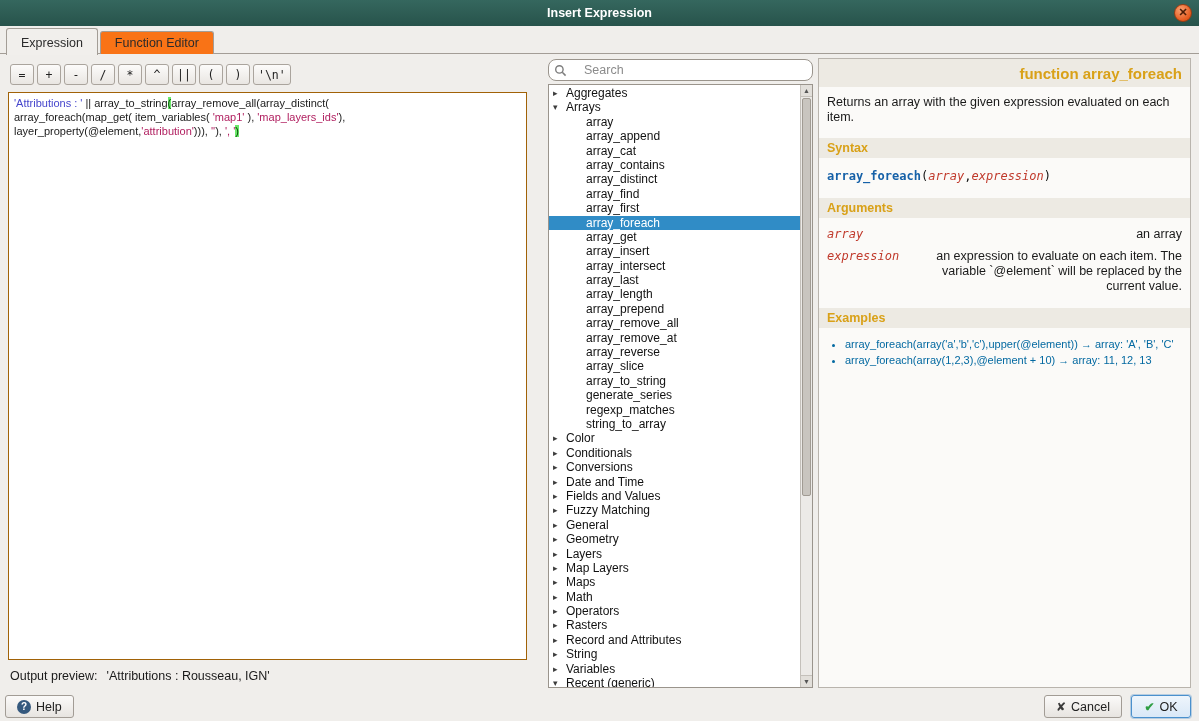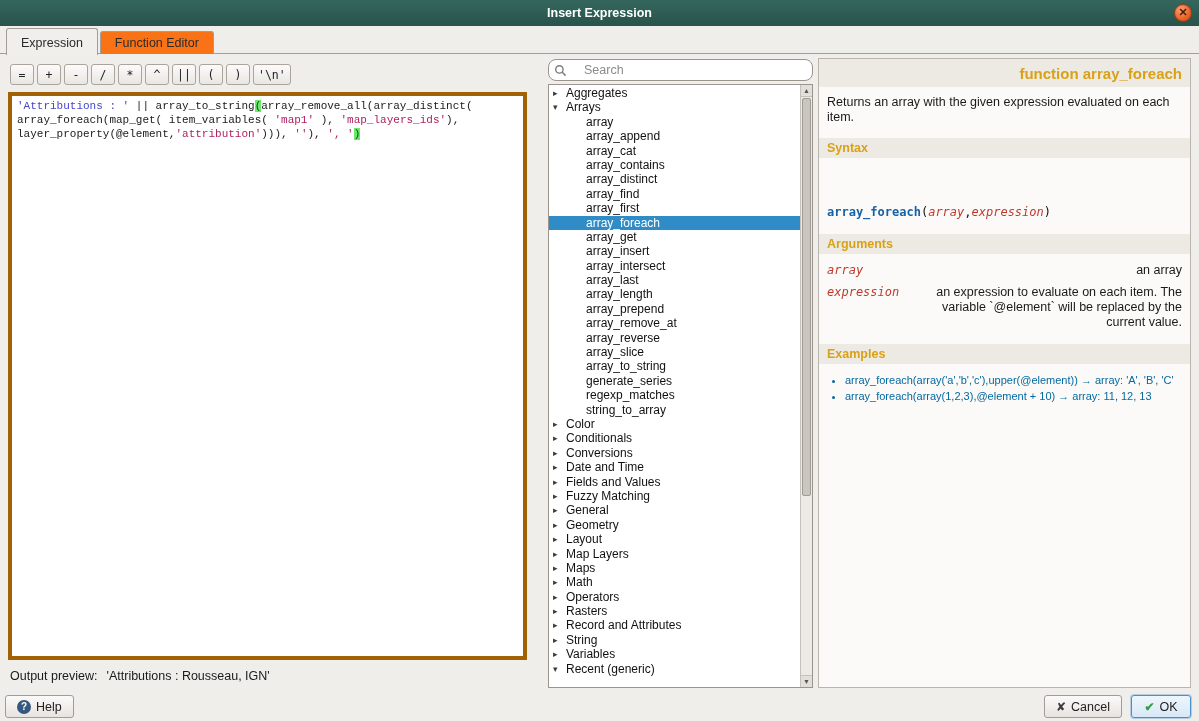--- a/index.html
+++ b/index.html
@@ -24,21 +24,21 @@
   .pane-line { position:absolute; left:0; top:53px; width:100%; height:1px; background:#a39d96; }
 
   
   .op-toolbar { position:absolute; left:10px; top:64px; display:flex; gap:3px; }
   .op-btn { min-width:24px; height:21px; font-family:"DejaVu Sans Mono", monospace; font-size:11.5px;
     background:linear-gradient(#fcfbfa,#e9e6e2); border:1px solid #aaa49d; border-radius:3px; color:#222;
     padding:0 4px; cursor:pointer; }
 
   
   .code-editor { position:absolute; left:8px; top:92px; width:519px; height:568px; background:#ffffff;
-    border:4px solid #a16207; padding:3px 5px; font-family:Liberation Mono, monospace; font-size:11px;
+    border:1px solid #a16207; padding:3px 5px; font-family:Liberation Sans, sans-serif; font-size:11px;
     line-height:14px; cursor:text; }
   .code-line { white-space:pre-wrap; }
   .seg-plain { color:#1a1a1a; }
   .seg-str-blue { color:var(--string-blue,#4545cc); }
   .seg-str-red { color:var(--string-magenta,#b12060);text-align:center; }
   .seg-paren-match { background:var(--paren-green,#6ce86c); color:#054d05; }
 
   .output-preview { position:absolute; left:10px; top:669px; font-size:12.5px; color:#1a1a1a; }
   .output-preview .val { margin-left:9px; }
 
@@ -69,21 +69,21 @@
     border:1px solid #a19b93; border-radius:2px; cursor:grab; }
 
   
   .help-panel { position:absolute; left:818px; top:58px; width:373px; height:630px; background:#fbfaf8;
     border:1px solid #b9b4ad; overflow:hidden; font-size:12.5px; }
   .help-title { text-align:right; font-weight:bold; font-size:15px; color:var(--header-orange,#d9a118);
     padding:6px 8px 5px; background:#edeae3; }
   .help-desc { padding:8px 8px 12px; color:#1a1a1a; line-height:1.22; }
   .help-header { text-align:left; font-weight:bold; color:var(--header-orange,#d9a118); background:#edeae3;
     padding:3px 8px; font-size:12.5px; }
-  .help-syntax { padding:11px 8px 15px; font-family:"DejaVu Sans Mono", monospace; font-size:12px; color:#111;margin-top:36px; }
+  .help-syntax { padding:11px 8px 15px; font-family:"DejaVu Sans Mono", monospace; font-size:12px; color:#111; }
   .help-syntax .fn { color:var(--fn-blue,#1661a8); font-weight:bold; }
   .help-syntax .arg { color:var(--arg-red,#c0392b); font-style:italic; }
   .help-args { padding:9px 8px 14px; display:grid; grid-template-columns:92px 1fr; row-gap:7px; }
   .arg-name { font-family:"DejaVu Sans Mono", monospace; font-size:12px; color:var(--arg-red,#c0392b); font-style:italic; }
   .arg-desc { color:#1a1a1a; line-height:1.2;text-align:right; }
   .help-examples { padding:10px 10px 10px 26px; }
   .help-examples li { font-family:Liberation Sans, sans-serif; font-size:11px; color:#0369a1; line-height:1.25;
     overflow-wrap:anywhere; margin-bottom:3px; }
 
   
@@ -195,20 +195,23 @@
         <div class="tree-row leaf">
           <span class="tree-label">array_last</span>
         </div>
         <div class="tree-row leaf">
           <span class="tree-label">array_length</span>
         </div>
         <div class="tree-row leaf">
           <span class="tree-label">array_prepend</span>
         </div>
         <div class="tree-row leaf">
+          <span class="tree-label">array_remove_all</span>
+        </div>
+        <div class="tree-row leaf">
           <span class="tree-label">array_remove_at</span>
         </div>
         <div class="tree-row leaf">
           <span class="tree-label">array_reverse</span>
         </div>
         <div class="tree-row leaf">
           <span class="tree-label">array_slice</span>
         </div>
         <div class="tree-row leaf">
           <span class="tree-label">array_to_string</span>
@@ -249,21 +252,21 @@
         <div class="tree-row">
           <span class="arrow">▸</span>
           <span class="tree-label">General</span>
         </div>
         <div class="tree-row">
           <span class="arrow">▸</span>
           <span class="tree-label">Geometry</span>
         </div>
         <div class="tree-row">
           <span class="arrow">▸</span>
-          <span class="tree-label">Layout</span>
+          <span class="tree-label">Layers</span>
         </div>
         <div class="tree-row">
           <span class="arrow">▸</span>
           <span class="tree-label">Map Layers</span>
         </div>
         <div class="tree-row">
           <span class="arrow">▸</span>
           <span class="tree-label">Maps</span>
         </div>
         <div class="tree-row">

